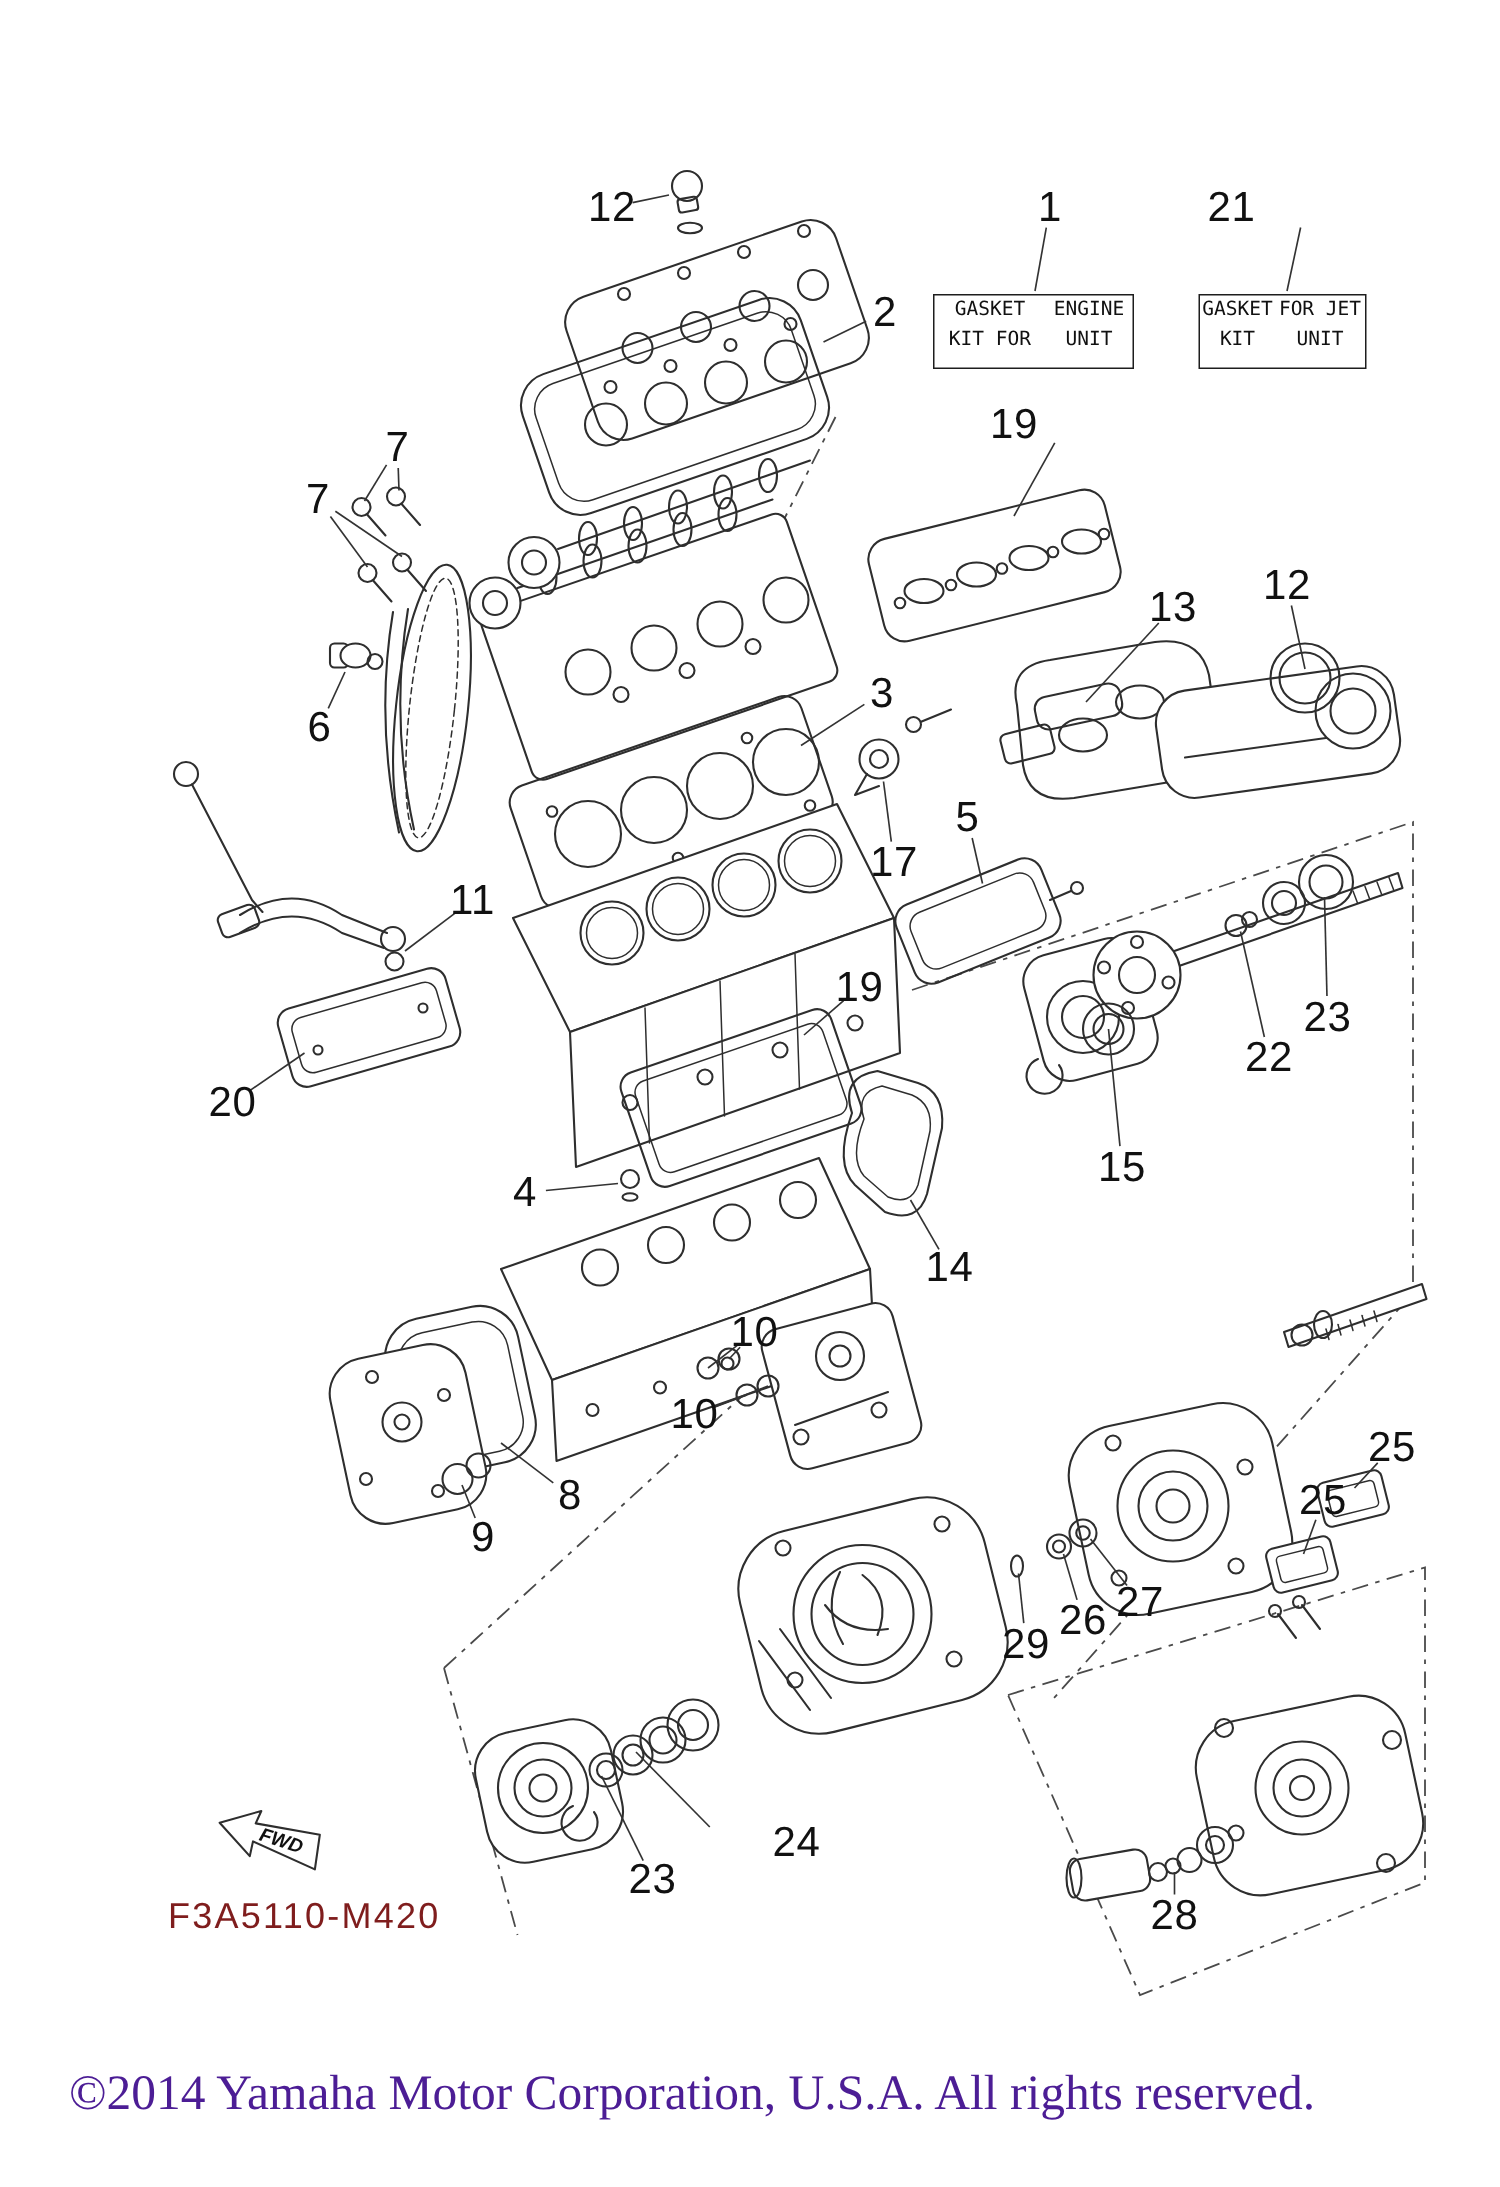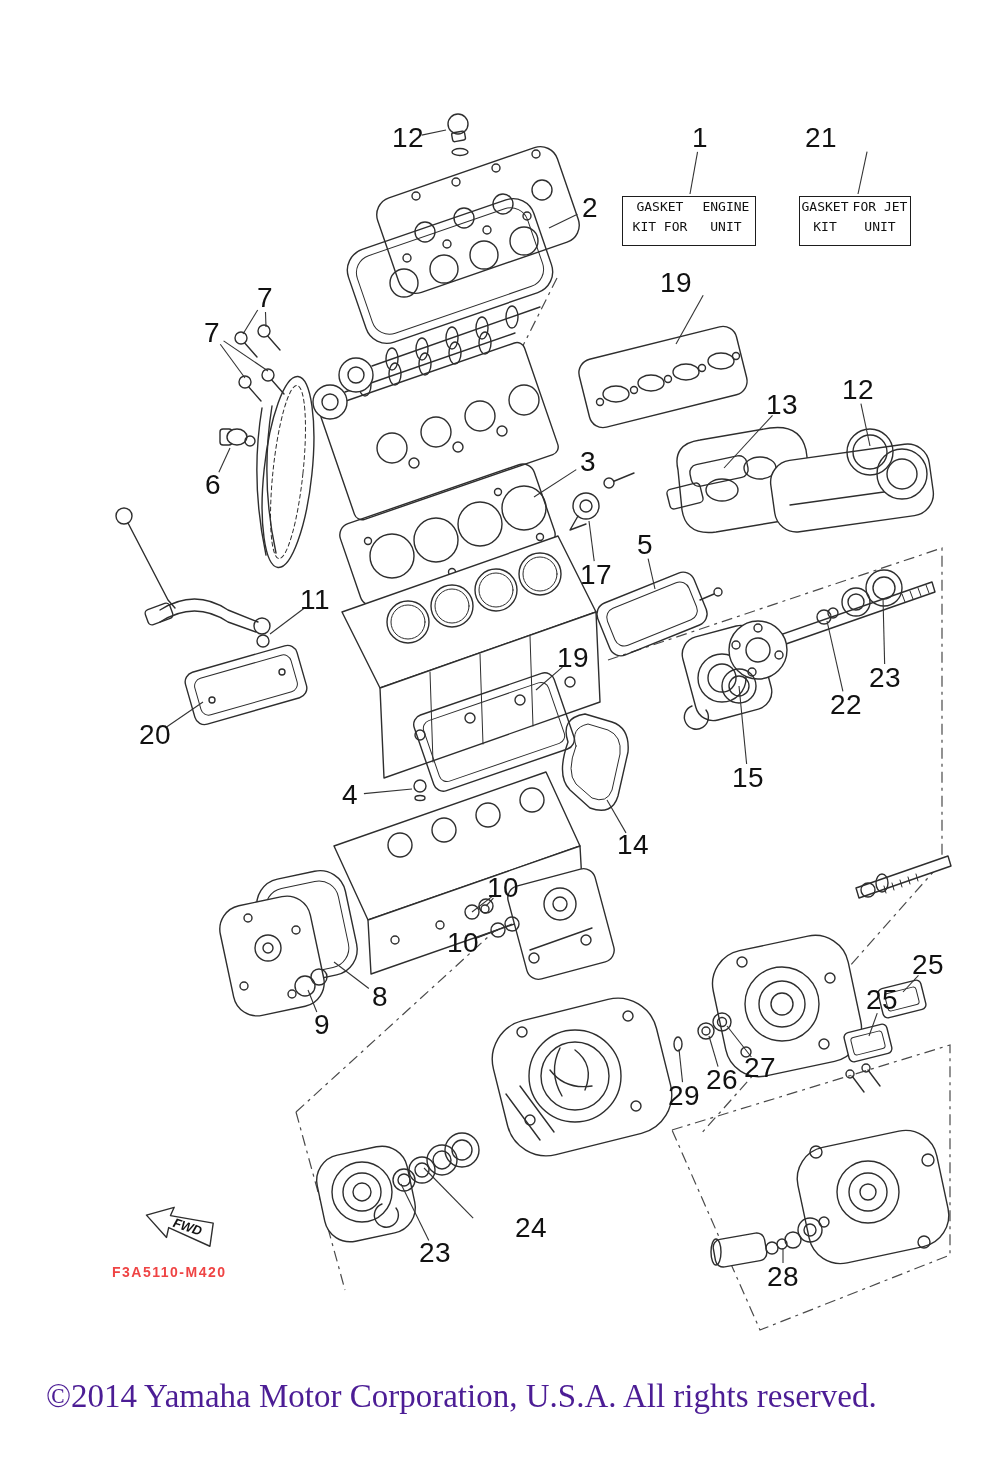--- a/index.html
+++ b/index.html
@@ -6,21 +6,21 @@
   #canvas{position:relative;width:1000px;height:1458px;background:var(--bg,#ffffff);margin:0 auto;overflow:hidden;font-family:"Liberation Sans",sans-serif;}
   #art{position:absolute;left:0;top:0;}
   .p{fill:none;stroke:var(--line,#2e2e2e);stroke-width:1.4;stroke-linecap:round;stroke-linejoin:round;}
   .pf{fill:#ffffff;stroke:var(--line,#2e2e2e);stroke-width:1.4;stroke-linejoin:round;}
   .thin{stroke-width:1;}
   .dash path{fill:none;stroke:#4a4a4a;stroke-width:1.2;stroke-dasharray:11 5 3 5;}
   #leaders line{stroke:#333333;stroke-width:1.1;}
   .callout{position:absolute;transform:translate(-50%,-50%);font-size:28px;color:var(--text,#111111);letter-spacing:.5px;z-index:5;}
   .kit-box{position:absolute;height:50px;border:1.6px solid #1d1d1d;background:#ffffff;display:flex;flex-direction:row;justify-content:center;text-align:center;
            font-family:"DejaVu Sans Mono",monospace;font-size:13px;line-height:1.55;color:#111;z-index:4;box-sizing:border-box;}
-  #diagram-code{position:absolute;left:112px;top:1264px;font-size:14px;letter-spacing:1.5px;color:#ef4444;font-weight:bold;}
+  #diagram-code{position:absolute;left:112px;top:1264px;font-size:24px;letter-spacing:1.5px;color:#7f1d1d;}
   #copyright{position:absolute;left:46px;top:1378px;font-family:"Liberation Serif",serif;font-size:33px;color:#4c1d95;white-space:nowrap;}
   .fwd-text{font-family:"Liberation Sans",sans-serif;font-size:13px;font-weight:bold;font-style:italic;fill:#111;}
 </style>
 </head>
 <body>
 
 <div id="canvas">
 
   <svg id="art" width="1000" height="1458" viewBox="0 0 1000 1458">
 

